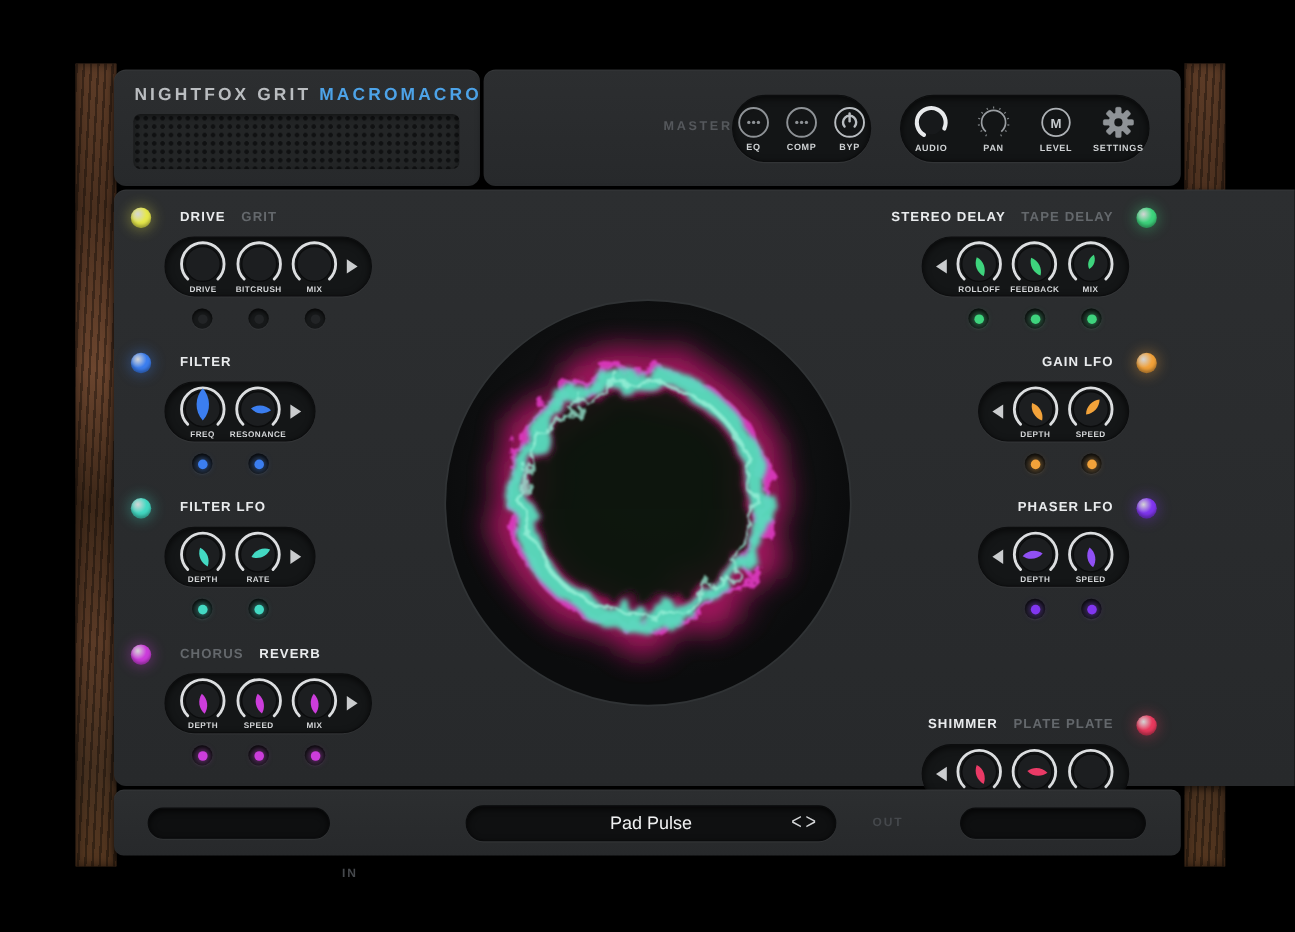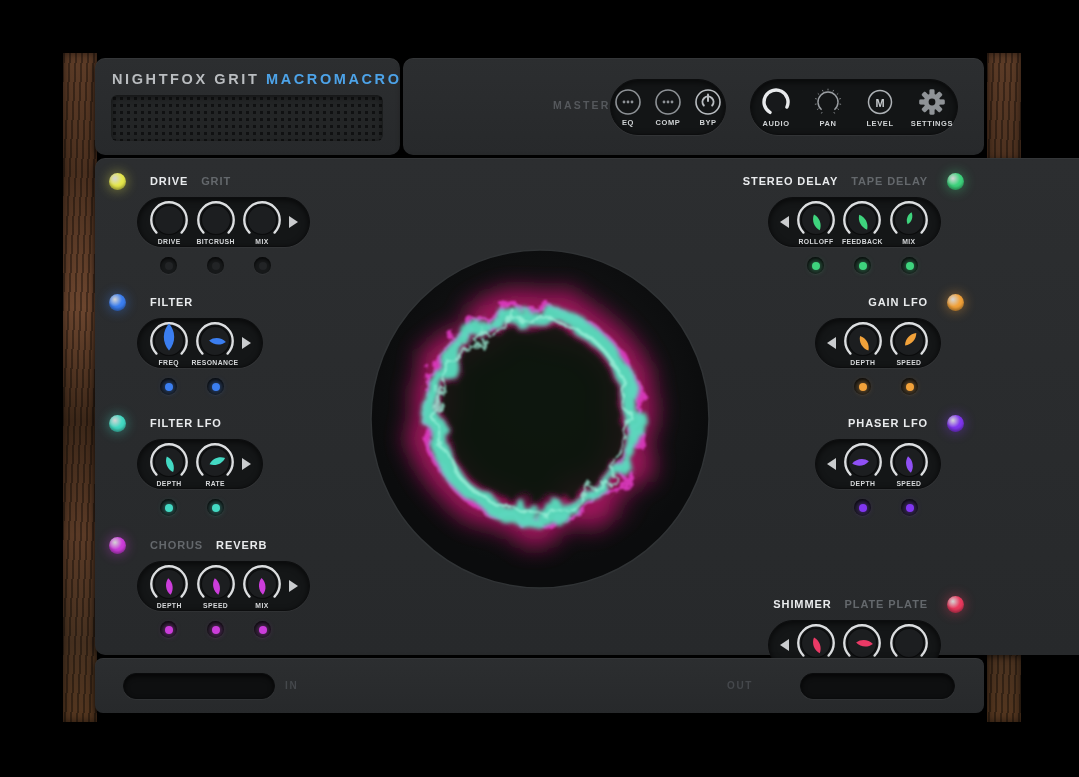--- a/index.html
+++ b/index.html
@@ -551,17 +551,24 @@
           </div>
           <div class="mini" style="left: 806px;">
             <span class="dot"></span>
           </div>
         </div>
       </div>
   </section>
 
   <section class="panel footer">
     <div class="meter" style="left:28px;width:152px;"></div>
-    <span class="io-label" style="left:190px;">IN</span>
+    <span class="io-label" style="left:190px;margin-top:43px;">IN</span>
+    <div class="preset">
+      <span class="preset-name">Pad Pulse</span>
+      <span class="chevs">
+        <span class="chev">&lt;</span>
+        <span class="chev">&gt;</span>
+      </span>
+    </div>
     <span class="io-label" style="left:632px;">OUT</span>
     <div class="meter" style="left:705px;width:155px;"></div>
   </section>
 </div>
 
 </body></html>

